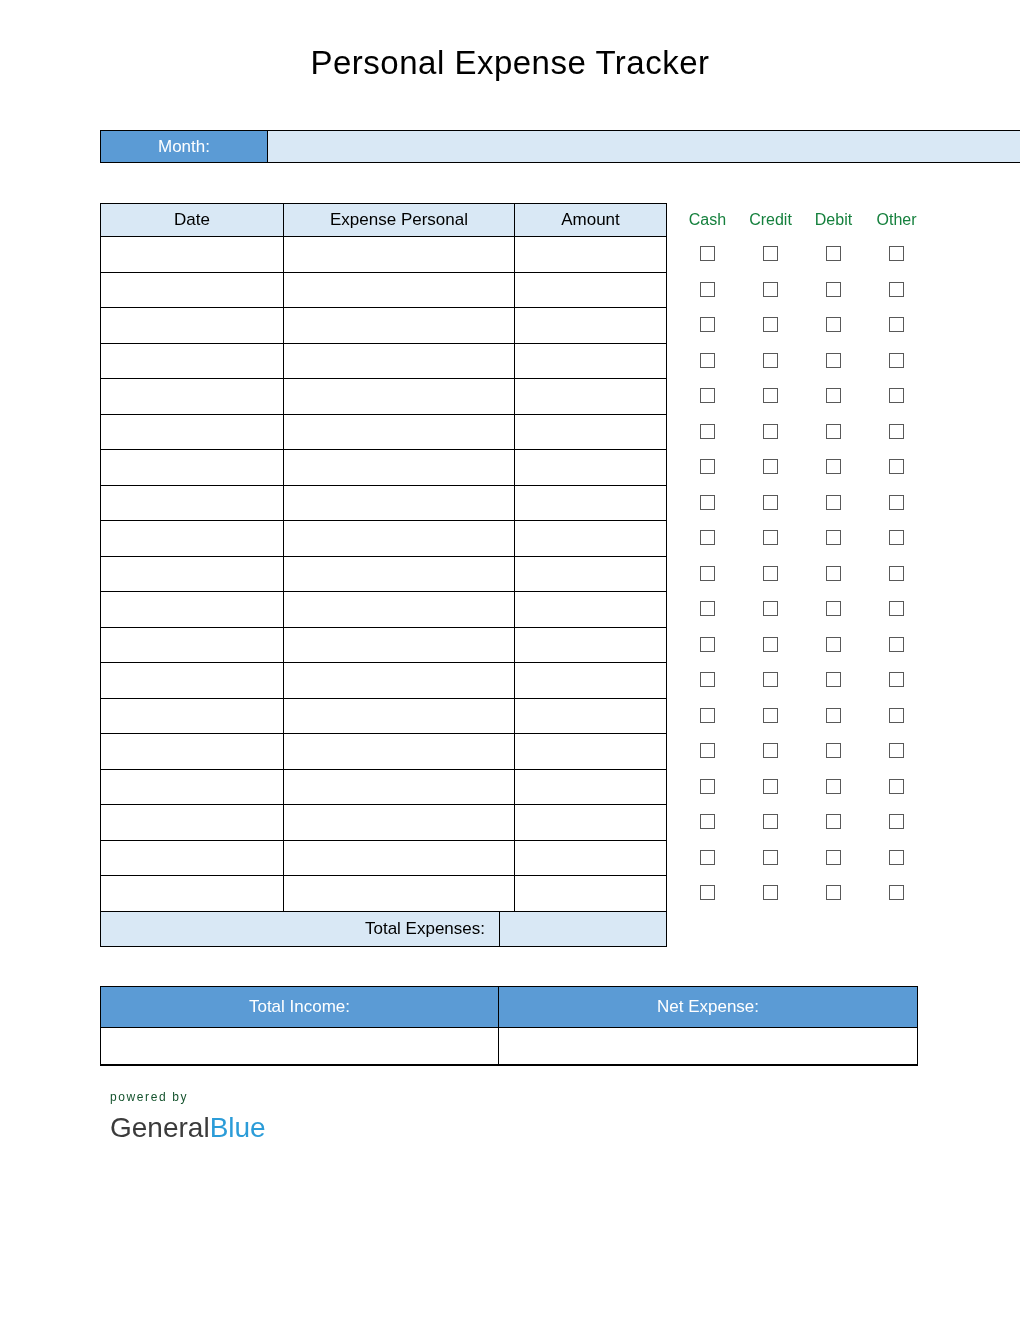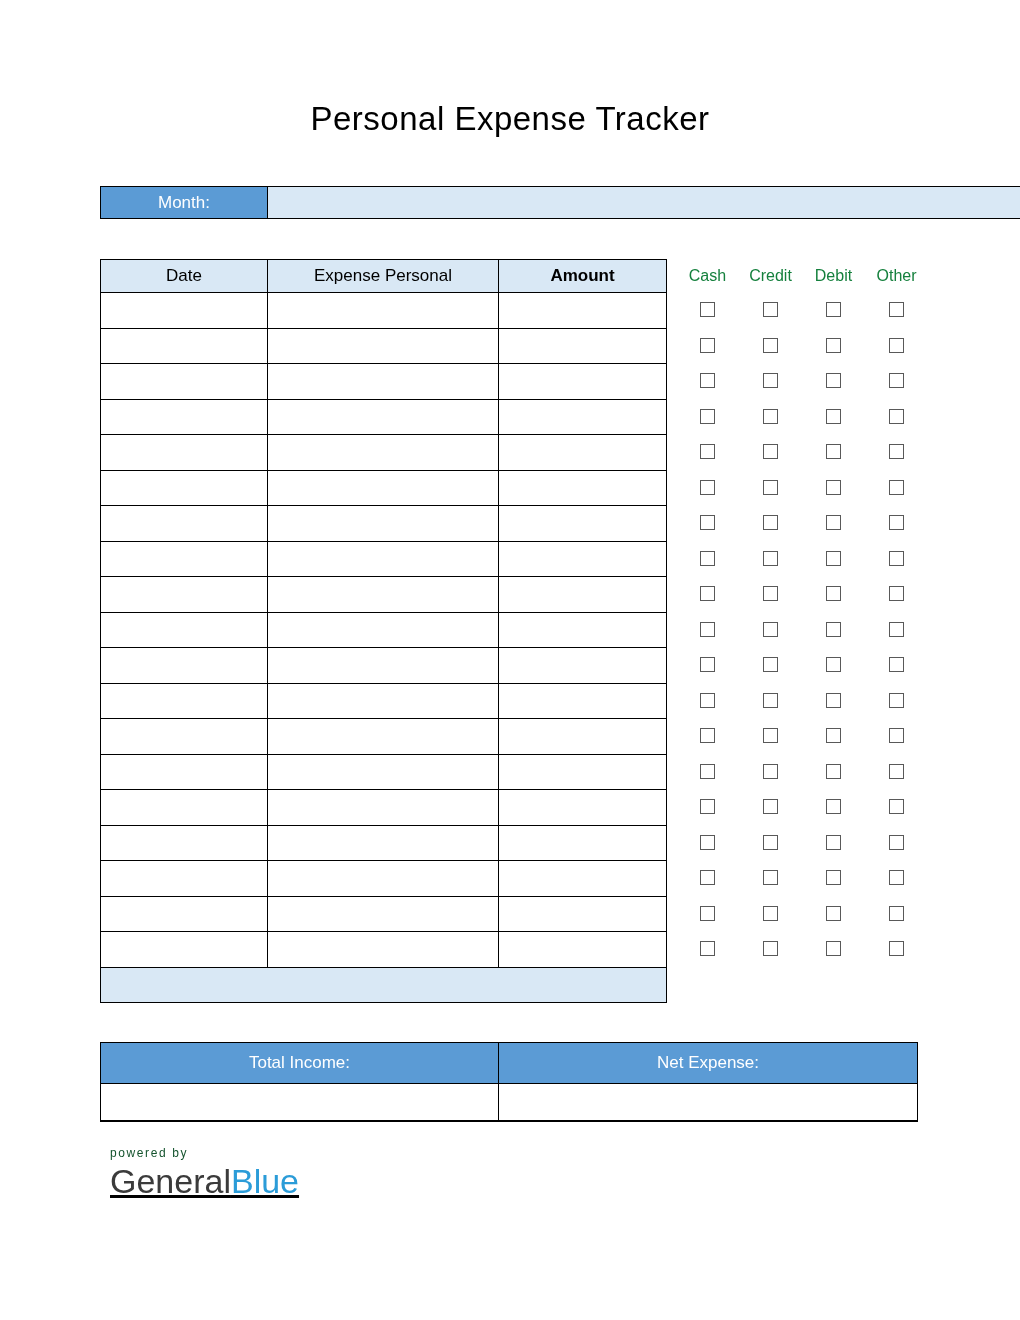--- a/index.html
+++ b/index.html
@@ -3,21 +3,21 @@
 <meta charset="utf-8">
 <style>
   * { margin:0; padding:0; box-sizing:border-box; }
   html,body { background:#ffffff; }
   body { font-family:"Liberation Sans", sans-serif; }
   .page {
     width:1020px; height:1320px; background:#ffffff;
     position:relative; overflow:hidden;
   }
   .title {
-    text-align:center; padding-top:100px;
+    text-align:center; padding-top:44px;
     font-size:33px; font-weight:400; color:#000000;
     letter-spacing:0.5px;
   }
 
   
   .month-bar {
     margin:48px auto 0 100px; width:974px; height:33px;
     border:1px solid #000; display:flex;
   }
   .month-label {
@@ -36,23 +36,23 @@
   .cell {
     border-right:1px solid #000; border-bottom:1px solid #000;
     height:35.5px; background:#ffffff;
   }
   .cell:last-child { border-right:none; }
   .hrow .cell {
     height:33px; background:#d9e8f5;
     display:flex; align-items:center; justify-content:center;
     font-size:17px; color:#000;
   }
-  .col-date { width:167px; }
+  .col-date { width:183px; }
   .col-cat  { width:231px; }
-  .col-amt  { width:167px; flex:1;font-weight:bold; }
+  .col-amt  { width:167px; flex:1; }
   .totrow .cell {
     height:34px; background:#d9e8f5; border-bottom:none;
     display:flex; align-items:center;
     font-size:17px;
   }
   .totrow .tot-label { width:399px; justify-content:flex-end; padding-right:14px; }
   .totrow .tot-amt { flex:1; }
 
   
   .cbpanel { width:252px; margin-left:9px; }
@@ -83,21 +83,21 @@
   }
   .sdata .scell { height:37px; background:#fff; border-top:1px solid #000; }
   .s-left { width:398px; }
   .s-right { flex:1; }
 
   
   .footer { margin:24px 0 0 110px; }
   .powered {
     font-size:12px; color:#14532d; letter-spacing:1.6px;
   }
-  .brand { font-size:34px; margin-top:2px;text-decoration:underline; }
+  .brand { font-size:28px; margin-top:8px; }
   .brand .g { color:#3b3b3b; }
   .brand .b { color:#2b9cd8; }
 </style>
 </head>
 <body>
 
 <div class="page">
 
   <div class="title">Personal Expense Tracker</div>
 
@@ -205,20 +205,21 @@
             <div class="cell col-cat"></div>
             <div class="cell col-amt"></div>
           </div>
           <div class="trow">
             <div class="cell col-date"></div>
             <div class="cell col-cat"></div>
             <div class="cell col-amt"></div>
           </div>
         </div>
       <div class="trow totrow">
+        <div class="cell tot-label">Total Expenses:</div>
         <div class="cell tot-amt"></div>
       </div>
     </div>
 
     <div class="cbpanel">
       <div class="cbhead">
         <span>Cash</span>
         <span>Credit</span>
         <span>Debit</span>
         <span>Other</span>

